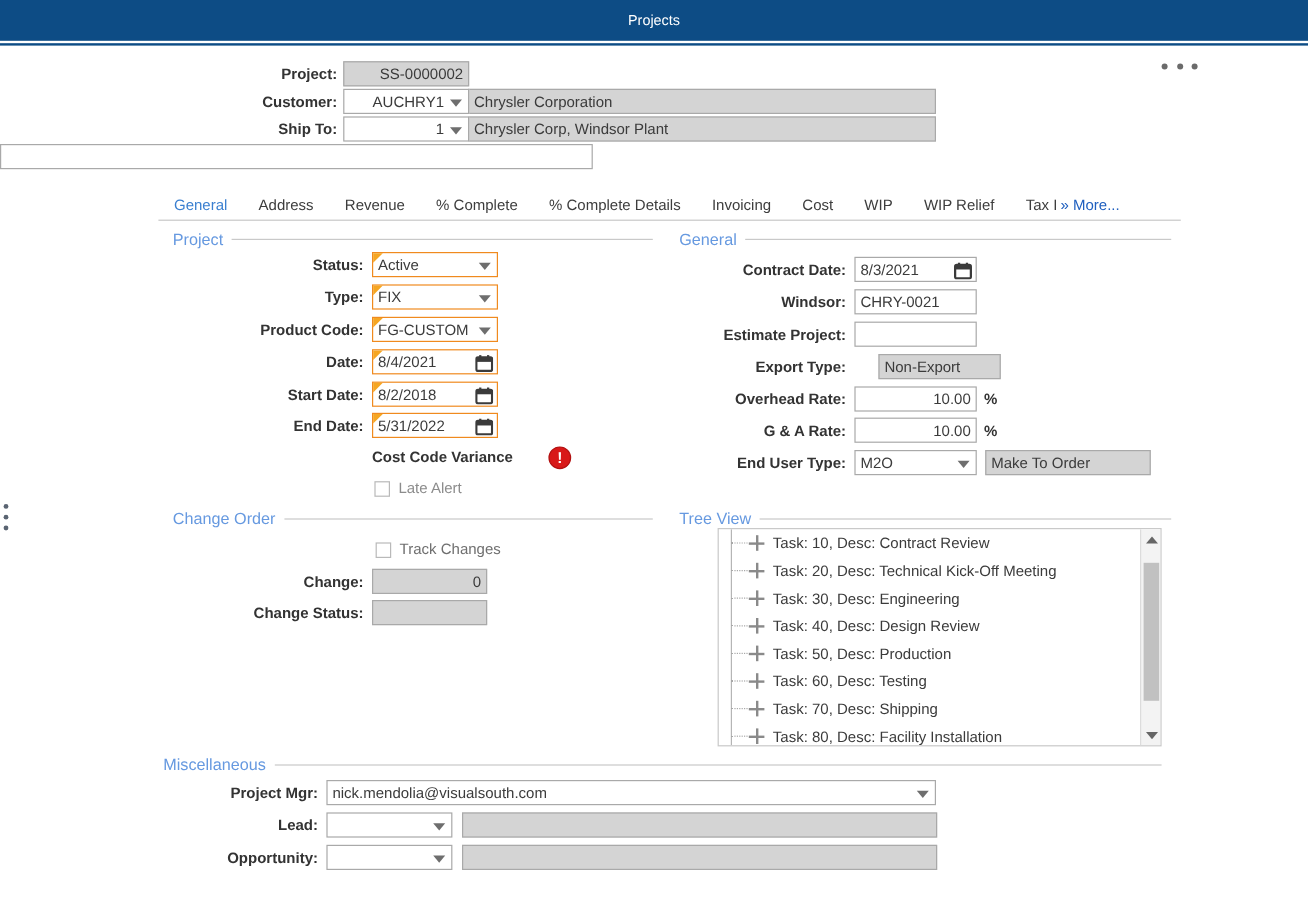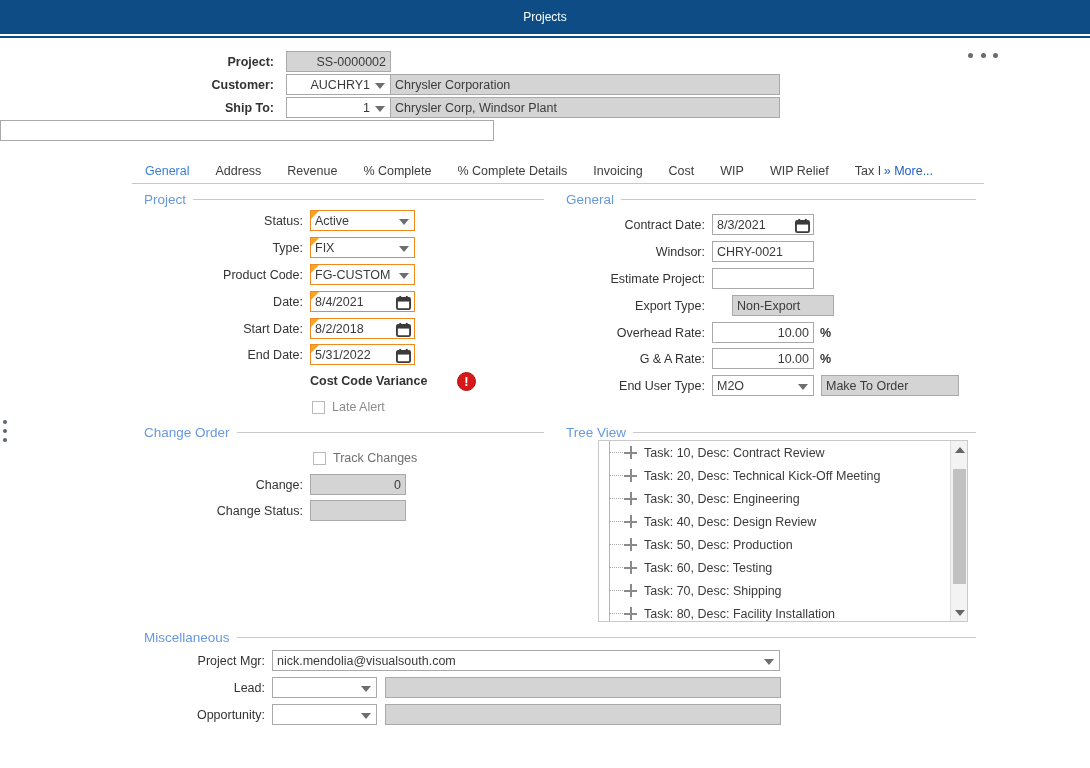--- a/index.html
+++ b/index.html
@@ -44,21 +44,21 @@
   }
   .overflow-dots i {
     width: 5px; height: 5px; border-radius: 50%; background: #6b6b6b;
     display: block;
   }
 
   
   .hdr { position: absolute; left: 0; top: 50px; width: 1090px; }
   .hdr-row { display: flex; align-items: center; height: 23px; margin-bottom: 0px; }
   .hdr-lbl {
-    width: 286px; text-align: right; padding-right: 12px;
+    width: 286px; text-align: right; padding-right: 5px;
     font-size: 12.5px; color: #333; font-weight: bold;
   }
   .fld {
     height: 21px; border: 1px solid #a9a9a9; background: #fff;
     font-size: 12.5px; color: #3b3b3b;
     display: flex; align-items: center; padding: 0 4px;
   }
   .fld.ro { background: #d4d4d4; }
   .fld.num { justify-content: flex-end; }
   .fld.combo { position: relative; padding-right: 20px; }
@@ -92,21 +92,21 @@
   .sect { position: absolute; display: flex; align-items: center; }
   .sect .cap {
     font-size: 13.5px; color: #6699e0; white-space: nowrap; padding-right: 7px;
   }
   .sect .rule { flex: 1; height: 1px; background: #c9c9c9; }
 
   
   .frow { position: absolute; display: flex; align-items: center; }
   .flbl {
     text-align: right; padding-right: 7px; font-size: 12.5px;
-    color: #333; font-weight: normal; white-space: nowrap;
+    color: #333; font-weight: bold; white-space: nowrap;
   }
 
   
   .fld.hl { border: 1px solid #f08a1e; position: relative; }
   .fld.hl::before {
     content: ""; position: absolute; left: 0; top: 0;
     width: 0; height: 0;
     border-top: 8px solid #f5a623;
     border-right: 8px solid transparent;
   }
@@ -460,21 +460,21 @@
     <div class="tsarrow up">
         <span class="tri-up"></span>
       </div>
     <div class="tsthumb"></div>
     <div class="tsarrow dn">
         <span class="tri-dn"></span>
       </div>
   </div>
 </div>
 
-<div class="sect" style="left:144px; top:630px; width:832px;justify-content:flex-end;">
+<div class="sect" style="left:136px; top:630px; width:832px;justify-content:flex-end;">
   <span class="cap">Miscellaneous</span>
   <span class="rule"></span>
 </div>
 
 <div class="frow" style="left:144px; top:650px;">
   <div class="flbl" style="width:128px">Project Mgr:</div>
   <div class="fld combo" style="width:508px">
     <span>nick.mendolia@visualsouth.com</span>
     <span class="caret"></span>
   </div>

